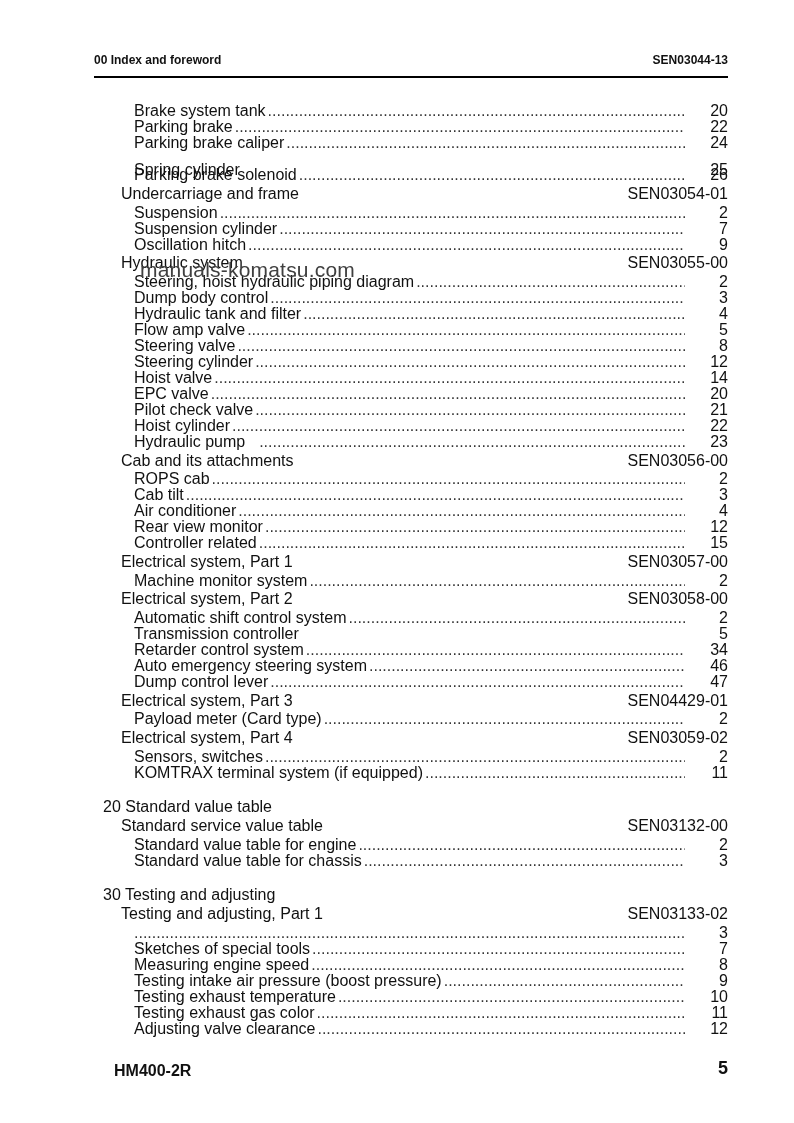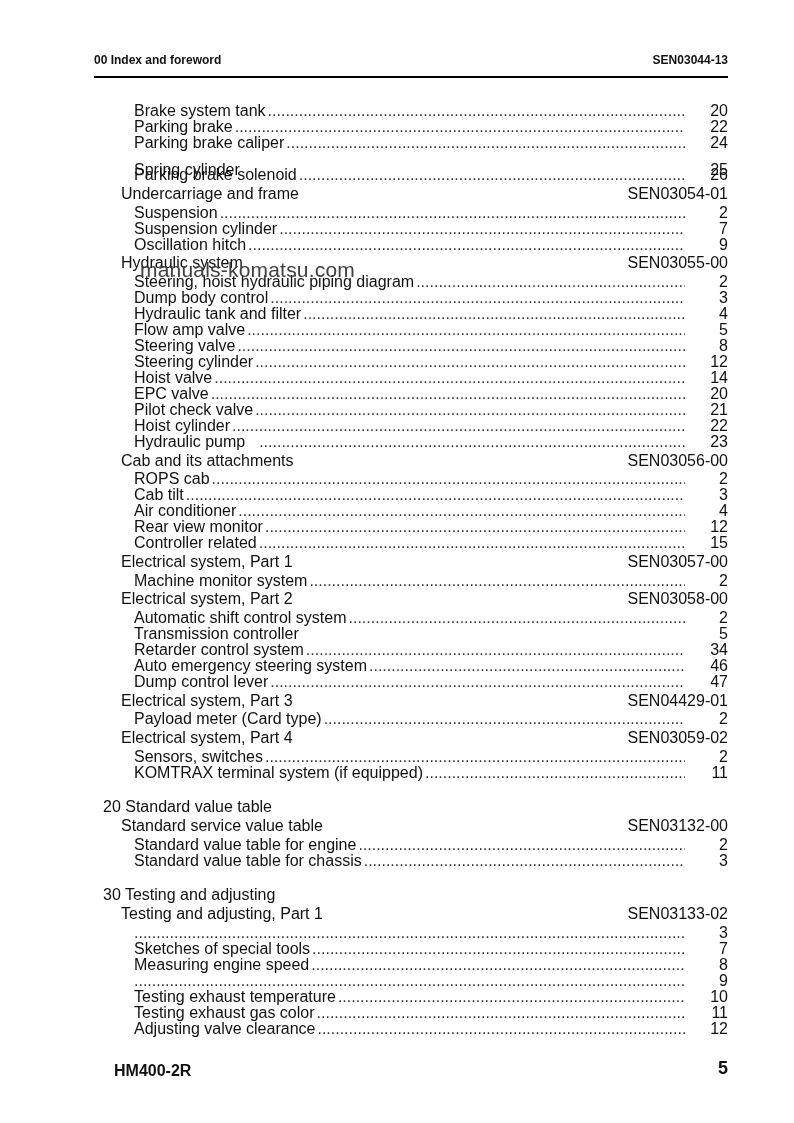--- a/index.html
+++ b/index.html
@@ -225,20 +225,21 @@
       <span class="label">Sketches of special tools</span>
       <span class="dots"></span>
       <span class="page">7</span>
     </div>
     <div class="row toc" style="top: 957px;">
       <span class="label">Measuring engine speed</span>
       <span class="dots"></span>
       <span class="page">8</span>
     </div>
     <div class="row toc" style="top: 973px;">
+      <span class="label">Testing intake air pressure (boost pressure)</span>
       <span class="dots"></span>
       <span class="page">9</span>
     </div>
     <div class="row toc" style="top: 989px;">
       <span class="label">Testing exhaust temperature</span>
       <span class="dots"></span>
       <span class="page">10</span>
     </div>
     <div class="row toc" style="top: 1005px;">
       <span class="label">Testing exhaust gas color</span>

